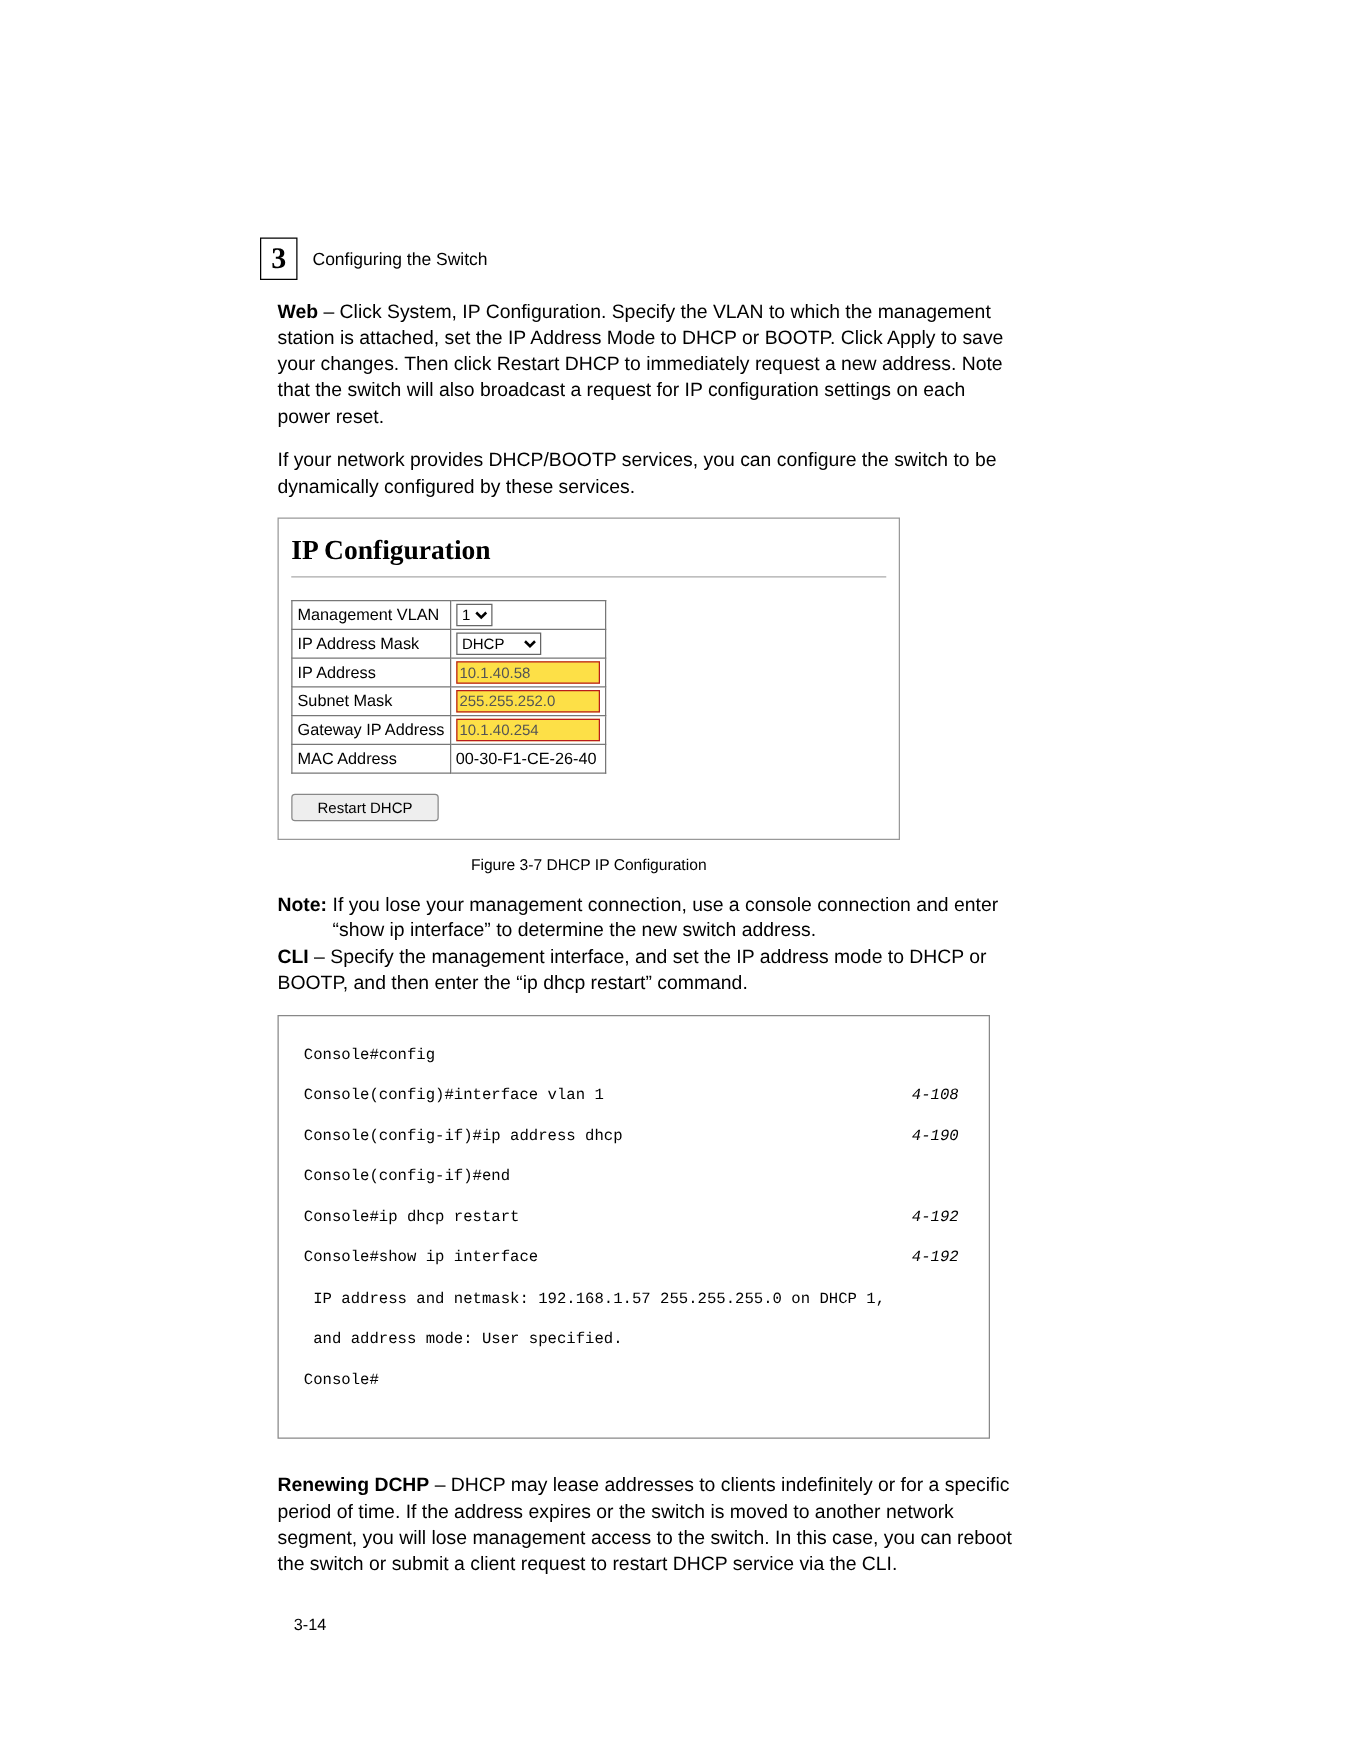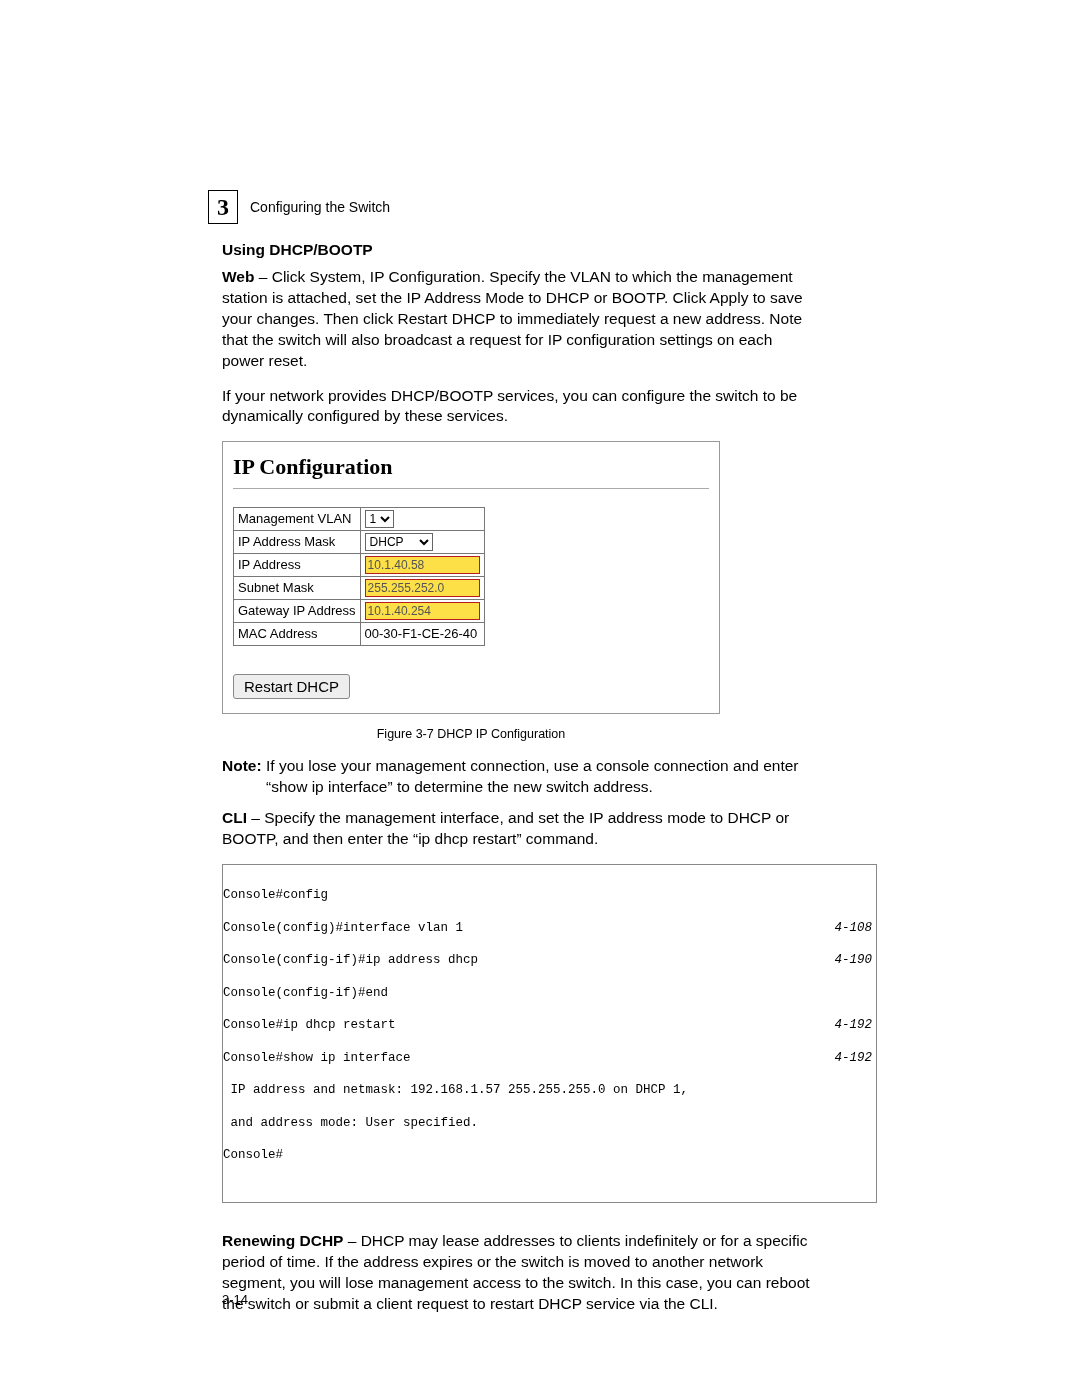--- a/index.html
+++ b/index.html
@@ -97,79 +97,78 @@
     width: 115px;
     font-family: Arial, sans-serif;
   }
   .cfg-select {
     font-size: 12px;
     border: 1px solid #666;
     background: #fff;
   }
   .mac-val { font-size: 13px; }
   .restart-btn {
-    margin-top: 28px;
-    font-size: 15px;
-    padding: 3px 10px;
+    margin-top: 16px;
+    font-size: 12px;
+    padding: 3px 20px;
     border: 1px solid #888;
     background: #eee;
     border-radius: 3px;
     font-family: Arial, sans-serif;
   }
   .figure-caption {
     font-size: 12.5px;
     text-align: center;
     width: 498px;
     margin: 12px 0 14px 0;
   }
   .note-block {
     display: flex;
-    margin-bottom: 10px;
+    margin-bottom: 0;
   }
   .note-label {
     font-weight: bold;
     min-width: 44px;
   }
   .cli-box {
     border: 1px solid #888;
-    width: 655px;
-    padding: 6px 0;
+    width: 570px;
+    padding: 6px 20px;
     font-family: "Courier New", monospace;
     font-size: 12.5px;
     line-height: 1.3;
     margin-top: 6px;
     margin-bottom: 28px;
     box-sizing: border-box;
     white-space: pre;
     position: relative;
   }
   .cli-row { display: flex; justify-content: space-between; }
   .cli-ref { font-style: italic; padding-right: 4px; }
   .page-num {
     position: absolute;
     bottom: 90px;
-    left: 222px;
+    left: 235px;
     font-size: 13px;
   }
 </style>
 </head>
 <body>
 
 <div class="page">
 
   <div class="header-row">
     <div class="chapter-box">
       <span>3</span>
     </div>
     <span class="chapter-title">Configuring the Switch</span>
   </div>
 
   <div class="content">
 
-    <div class="subheading">Using DHCP/BOOTP</div>
 
     <div class="para">
       <span class="bold">Web</span><span> – Click System, IP Configuration. Specify the VLAN to which the management station is attached, set the IP Address Mode to DHCP or BOOTP. Click Apply to save your changes. Then click Restart DHCP to immediately request a new address. Note that the switch will also broadcast a request for IP configuration settings on each power reset.</span>
     </div>
 
     <div class="para">If your network provides DHCP/BOOTP services, you can configure the switch to be dynamically configured by these services.</div>
 
     <div class="figure-frame">
       <div class="fig-title">IP Configuration</div>
       <hr class="fig-hr">

